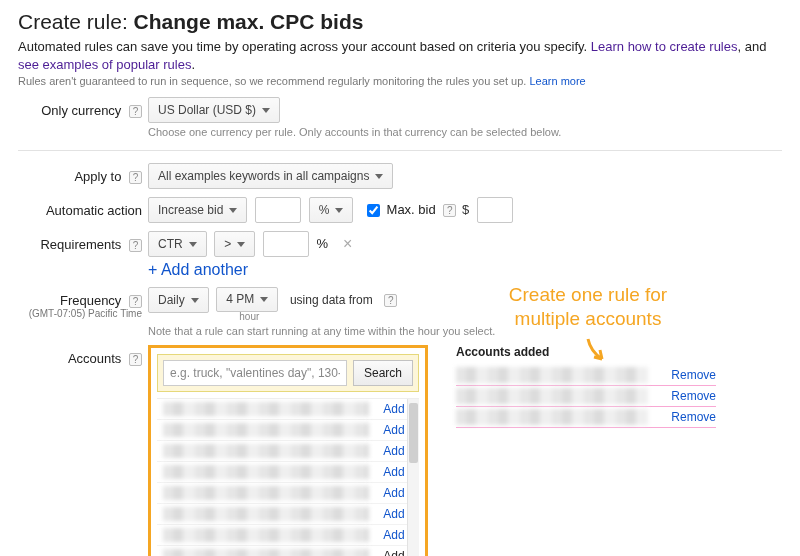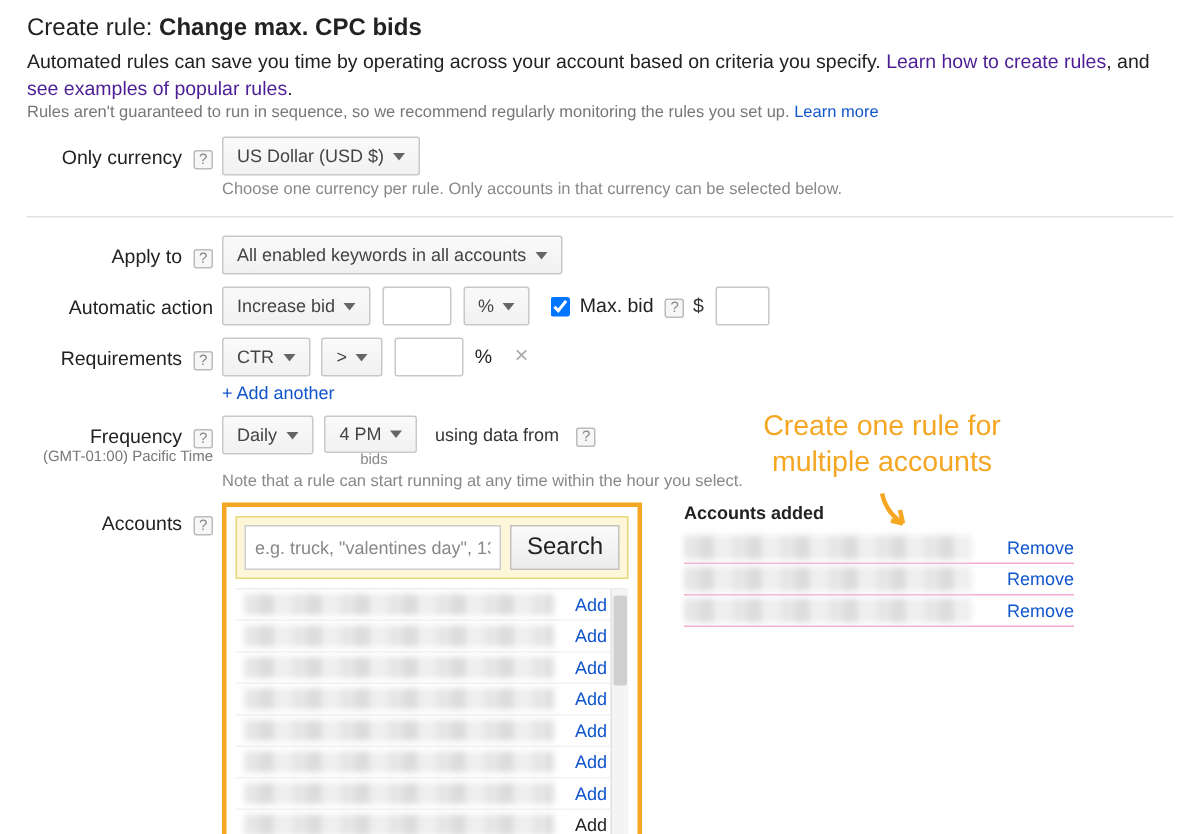--- a/index.html
+++ b/index.html
@@ -5,21 +5,21 @@
   * { box-sizing: border-box; }
   body {
     font-family: Arial, "Helvetica Neue", Helvetica, sans-serif;
     font-size: 13px;
     color: #222;
     margin: 0;
     padding: 10px 18px;
     width: 800px;
     background: #fff;
   }
-  .title { font-size: 16px; margin-bottom: 4px; }
+  .title { font-size: 21px; margin-bottom: 4px; }
   .title .prefix { font-weight: normal; }
   .title .name { font-weight: bold; }
   .intro { font-size: 13px; color: #222; line-height: 1.35; margin-bottom: 2px; }
   a { color: #4c1d95; text-decoration: none; }
   .subnote { font-size: 11px; color: #777; margin-bottom: 6px; }
   .subnote a { color: #1155cc; }
   .row { display: flex; align-items: flex-start; padding: 4px 0; }
   .label-col { width: 130px; text-align: right; color: #222; font-size: 13px; padding-top: 6px; padding-right: 6px; }
   .label-col .tz { font-size: 10px; color: #777; display:block; line-height:1.1;}
   .ctrl-col { flex: 1; }
@@ -70,21 +70,21 @@
   input[type=text].sym-input { width: 36px; }
   input[type=checkbox] { vertical-align: middle; margin: 0 3px 0 6px; }
   .dollar { margin: 0 4px 0 2px; color:#333; }
   .inline-stack { display:inline-block; vertical-align:top; line-height:1.05;}
   .inline-stack .underlab { font-size:10px; color:#888; display:block; text-align:center;}
   .remove-x {
     display:inline-block; width:16px; height:16px; line-height:14px;
     text-align:center; font-size:16px; color:#aaa; cursor:pointer;
     margin-left:8px; vertical-align:middle;
   }
-  .addlink { color:#1155cc; font-size:12px; cursor:pointer; display:inline-block; margin-top:4px;}
+  .addlink { color:#1155cc; font-size:16px; cursor:pointer; display:inline-block; margin-top:4px;}
   .using { font-size:12px; color:#333; margin:0 4px; }
 
   
   .accounts-area { display:flex; gap:28px; align-items:flex-start; position:relative;}
   .picker {
     border: 3px solid #f5a623;
     width: 280px;
     background:#fff;
     position:relative;
   }
@@ -101,21 +101,21 @@
     border:1px solid #ccc;
     font-size:12px;
     padding:5px 6px;
     color:#333;
   }
   .picker-head input::placeholder { color:#888; }
   .searchbtn {
     background: linear-gradient(#fafafa,#ececec);
     border:1px solid #c2c2c2;
     padding:5px 10px;
-    font-size:16px;
+    font-size:12px;
     cursor:pointer;
   }
   .picker-list {
     height: 170px;
     overflow:hidden;
     position:relative;
     margin:0 6px 6px 6px;
     border-top:1px solid #eee;
   }
   .picker-row {
@@ -203,21 +203,21 @@
 
 <hr class="sep">
 
 <div class="row">
   <div class="label-col">
     <span>Apply to</span>
     <span class="helpq">?</span>
   </div>
   <div class="ctrl-col">
     <span class="btn">
-      <span>All enabled keywords in all accounts</span>
+      <span>All examples keywords in all campaigns</span>
       <span class="caret"></span>
     </span>
   </div>
 </div>
 
 <div class="row">
   <div class="label-col">
     <span>Automatic action</span>
   </div>
   <div class="ctrl-col">
@@ -258,33 +258,33 @@
     <div>
       <span class="addlink">+ Add another</span>
     </div>
   </div>
 </div>
 
 <div class="row">
   <div class="label-col">
     <span>Frequency</span>
     <span class="helpq">?</span>
-    <span class="tz">(GMT-01:00) Pacific Time</span>
+    <span class="tz">(GMT-07:05) Pacific Time</span>
   </div>
   <div class="ctrl-col">
     <span class="btn">
       <span>Daily</span>
       <span class="caret"></span>
     </span>
     <span class="inline-stack">
       <span class="btn">
         <span>4 PM</span>
         <span class="caret"></span>
       </span>
-      <span class="underlab">bids</span>
+      <span class="underlab">hour</span>
     </span>
     <span class="using">using data from</span>
     <span class="helpq">?</span>
     <div class="hint">Note that a rule can start running at any time within the hour you select.</div>
   </div>
 </div>
 
 <div class="row">
   <div class="label-col">
     <span>Accounts</span>

